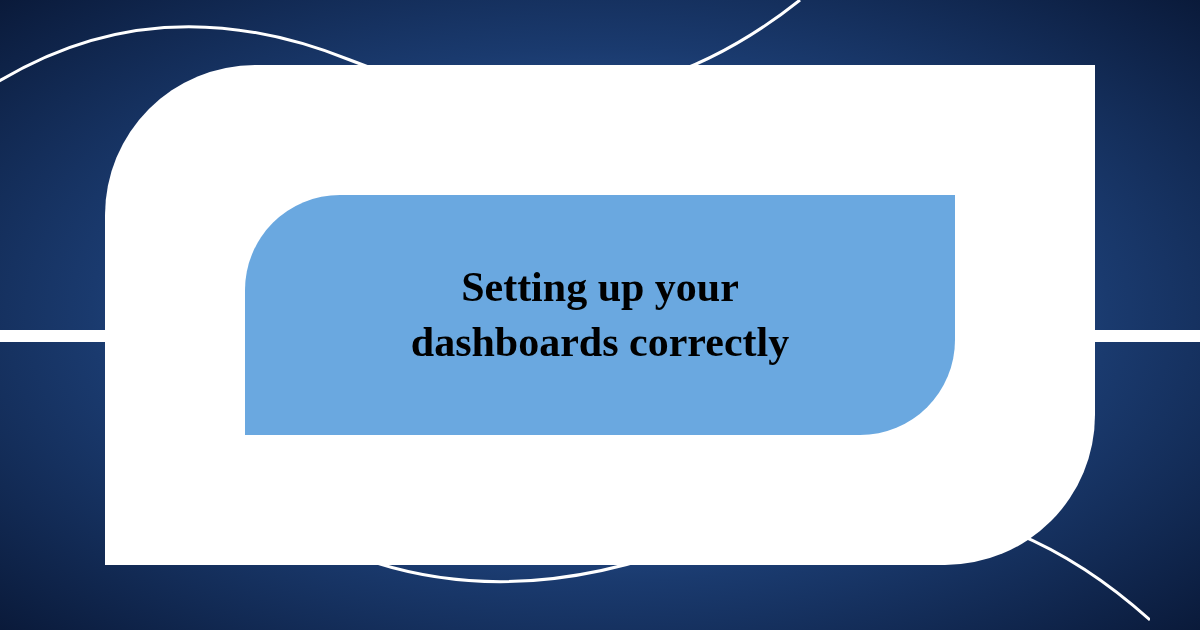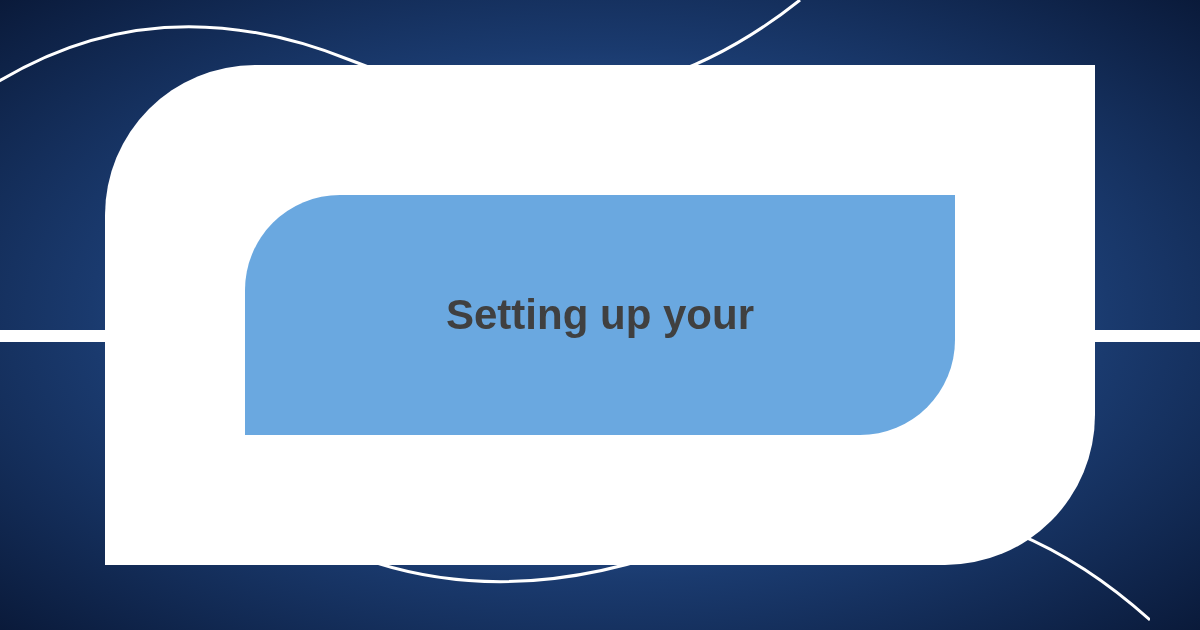--- a/index.html
+++ b/index.html
@@ -72,39 +72,40 @@
       height: 240px;
       background: #6aa8e0;
       border-top-left-radius: 95px;
       border-bottom-right-radius: 95px;
       display: flex;
       align-items: center;
       justify-content: center;
     }
     
     .title-text {
-      color: #404040;
+      color: #000000;
       font-size: 42px;
       font-weight: 600;
       text-align: center;
       line-height: 1.3;
       padding: 0 40px;
+      font-family: Liberation Serif, serif;
     }
   </style>
 </head>
 <body>
 
 <div class="horizontal-line-left"></div>
 <div class="horizontal-line-right"></div>
 
 <svg class="wave-top" viewBox="0 0 900 200">
   <path d="M -50 180 Q 150 -20, 400 80 T 850 20" stroke="white" stroke-width="3" fill="none"></path>
 </svg>
 
 <svg class="wave-bottom" viewBox="0 0 900 200">
   <path d="M 0 40 Q 200 180, 450 80 T 900 160" stroke="white" stroke-width="3" fill="none"></path>
 </svg>
 
 <div class="outer-shape"></div>
 
 <div class="inner-shape">
-  <div class="title-text"><span>Setting up your</span><br></div>
+  <div class="title-text"><span>Setting up your</span><br><span>dashboards correctly</span></div>
 </div>
 
 </body></html>

